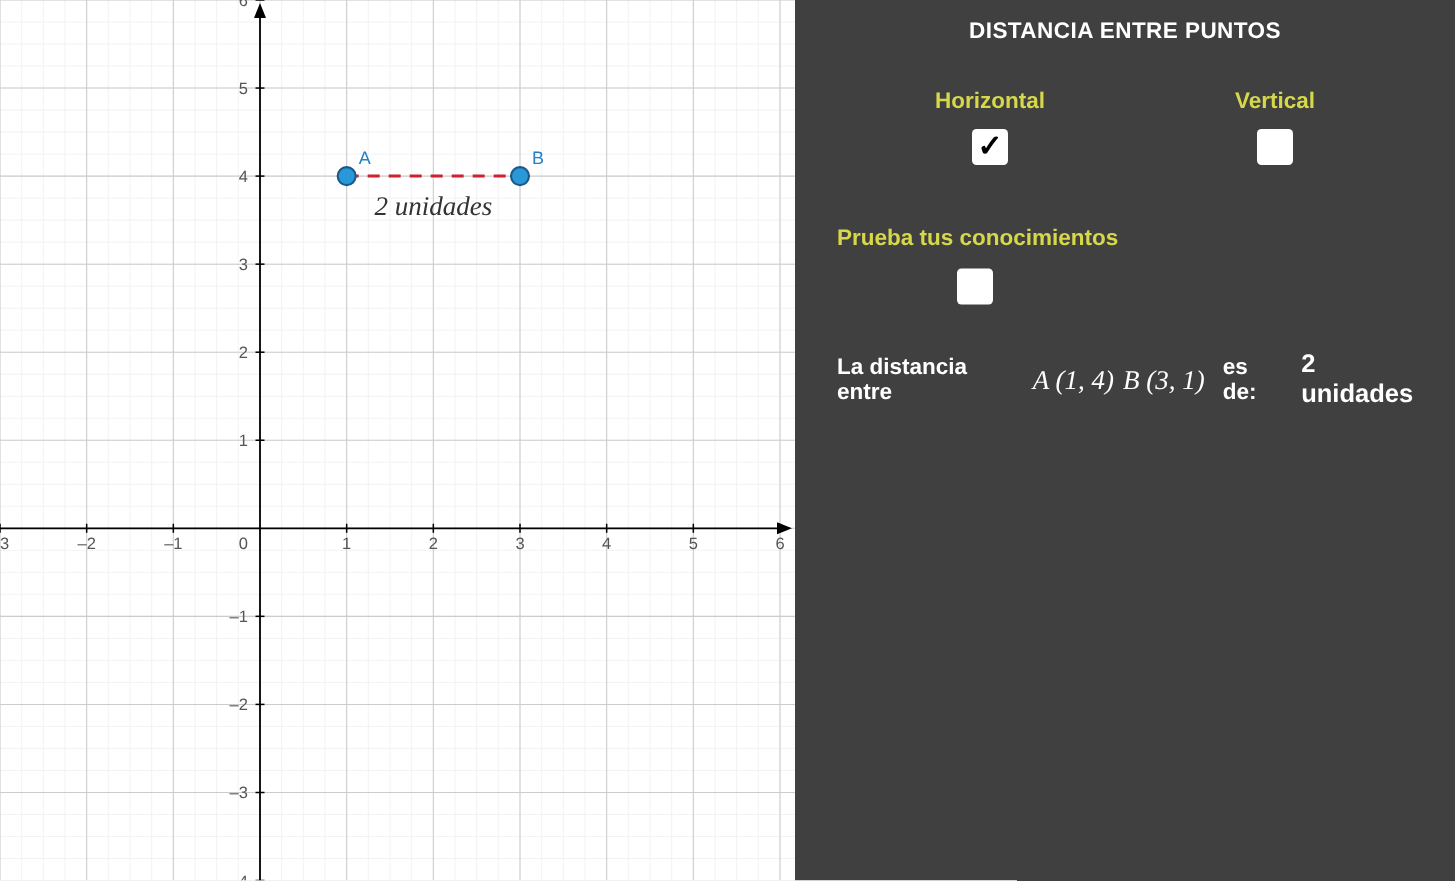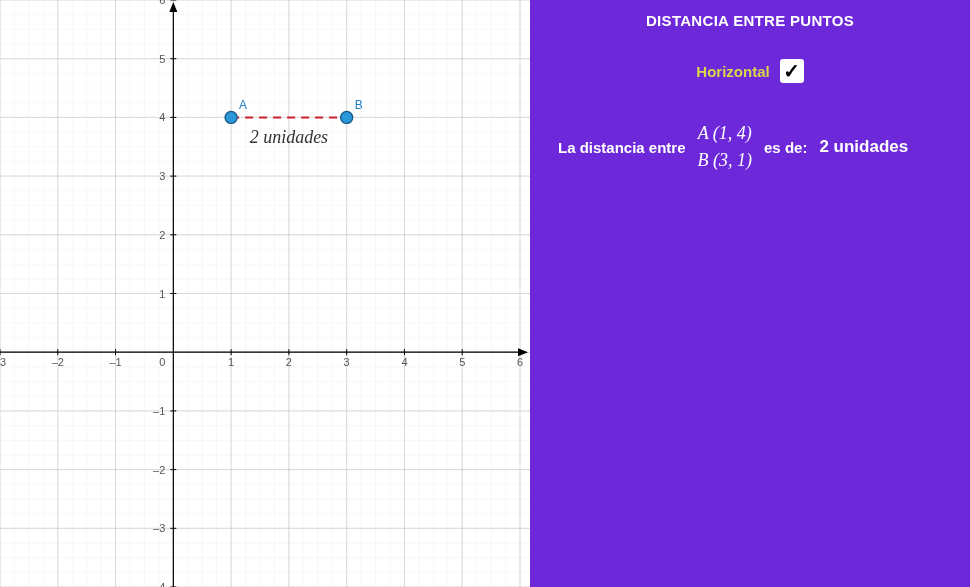--- a/index.html
+++ b/index.html
@@ -12,42 +12,42 @@
       background: #fff;
     }
     .graph-panel {
       width: 530px;
       height: 587px;
       position: relative;
       background: #fff;
     }
     .sidebar {
       flex: 1;
-      background: #6d28d9;
+      background: #404040;
       color: #fff;
       padding: 12px 20px;
       position: relative;
     }
     .title {
       text-align: center;
       font-weight: bold;
       font-size: 15px;
       margin-bottom: 30px;
       letter-spacing: 0.3px;
     }
     .options-row {
       display: flex;
       justify-content: space-around;
       align-items: flex-start;
       margin-bottom: 40px;
       padding: 0 10px;
     }
     .option {
       display: flex;
-      flex-direction: row;
+      flex-direction: column;
       align-items: center;
       gap: 10px;
     }
     .option-label {
       color: #d6d84a;
       font-weight: bold;
       font-size: 15px;
     }
     .checkbox {
       width: 24px;
@@ -80,21 +80,21 @@
     .distance-sentence {
       display: flex;
       align-items: center;
       gap: 12px;
       font-size: 15px;
       font-weight: bold;
       padding-left: 8px;
     }
     .points-block {
       display: flex;
-      flex-direction: column;
+      flex-direction: row;
       gap: 6px;
       font-family: 'Times New Roman', serif;
       font-size: 18px;
       font-weight: normal;
       font-style: italic;
       align-items: center;
     }
     .points-block span { white-space: nowrap; }
     .result-label {
       font-size: 17px;
@@ -286,22 +286,32 @@
 </div>
 
 <div class="sidebar">
   <div class="title">DISTANCIA ENTRE PUNTOS</div>
 
   <div class="options-row">
     <div class="option">
       <span class="option-label">Horizontal</span>
       <div class="checkbox" id="chk-h">✓</div>
     </div>
+    <div class="option">
+      <span class="option-label">Vertical</span>
+      <div class="checkbox" id="chk-v"></div>
+    </div>
   </div>
 
+  <div class="quiz-section">
+    <span class="quiz-label">Prueba tus conocimientos</span>
+    <div class="quiz-checkbox-wrap">
+      <div class="checkbox" id="chk-q"></div>
+    </div>
+  </div>
 
   <div class="distance-sentence">
     <span>La distancia entre</span>
     <span class="points-block">
       <span>A (1, 4)</span>
       <span>B (3, 1)</span>
     </span>
     <span>es de:</span>
     <span class="result-label">2 unidades</span>
   </div>

